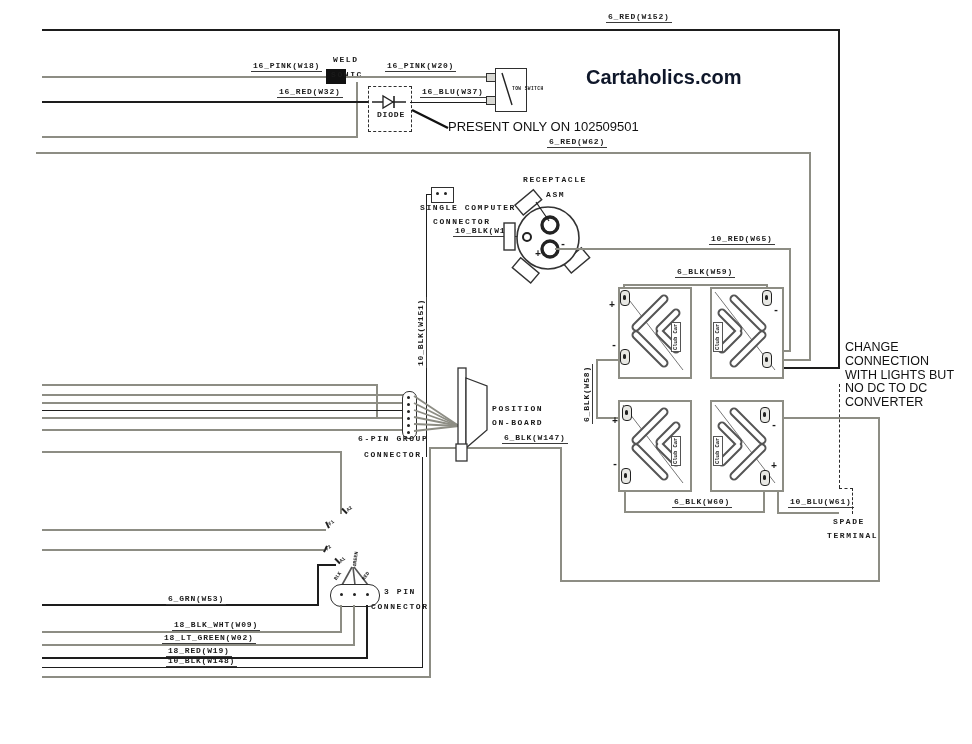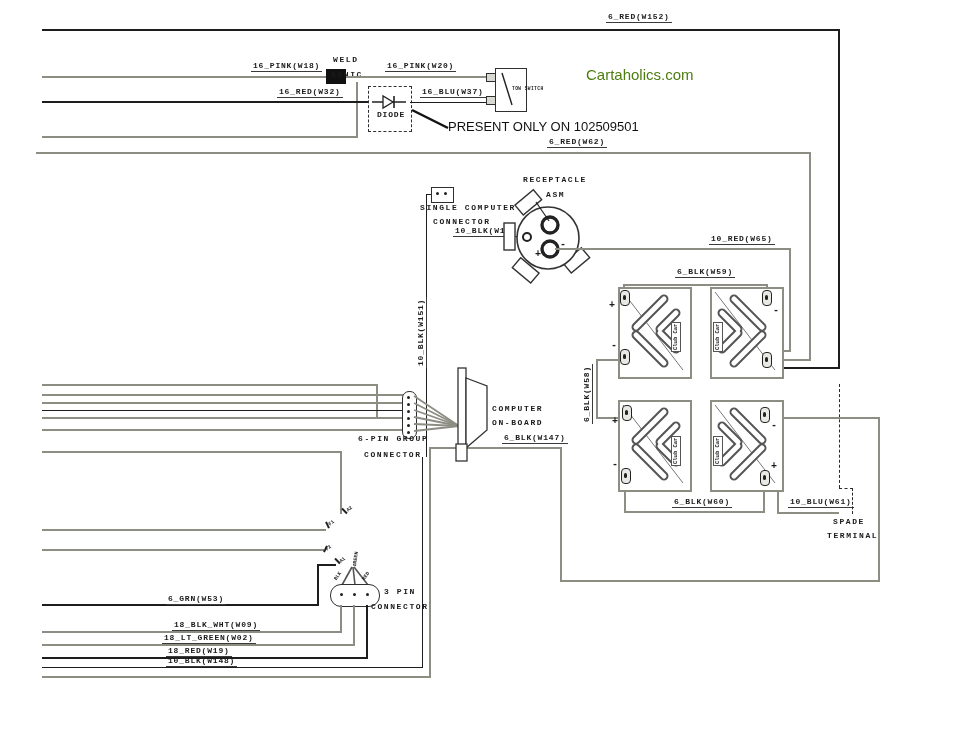--- a/index.html
+++ b/index.html
@@ -12,21 +12,21 @@
   .dashv{position:absolute;width:0;border-left:1.6px dashed #2b2b2b;}
   .dashh{position:absolute;height:0;border-top:1.6px dashed #2b2b2b;}
   
   .wl{position:absolute;font-family:"Liberation Mono",monospace;font-size:8px;font-weight:bold;
       letter-spacing:.8px;white-space:nowrap;border-bottom:1px solid #3a3a3a;padding:0 2px 1px 2px;line-height:8px;}
   .cl{position:absolute;font-family:"Liberation Mono",monospace;font-size:8px;font-weight:bold;
       letter-spacing:1.6px;white-space:nowrap;line-height:9px;}
   .rot{transform:rotate(-90deg);transform-origin:left top;}
   .tiny{font-size:5px;letter-spacing:0;}
   .big{position:absolute;font-family:"Liberation Sans",sans-serif;font-size:13px;color:#111;white-space:nowrap;}
-  .title{position:absolute;font-family:"Liberation Sans",sans-serif;font-size:15px;font-weight:normal;color:#4d7c0f;}
+  .title{position:absolute;font-family:"Liberation Sans",sans-serif;font-size:20px;font-weight:bold;color:#0f172a;}
   .note-block{position:absolute;font-family:"Liberation Sans",sans-serif;font-size:12.5px;line-height:13.8px;color:#111;}
   
   .boxblk{position:absolute;background:#111;}
   .rectc{position:absolute;border:1.3px solid #2f2f2f;background:#fff;}
   .dashbox{position:absolute;border:1.4px dashed #2f2f2f;background:#fff;}
   .pill{position:absolute;width:8px;height:14px;border:1.2px solid #222;border-radius:4px;background:#e8e8e4;}
   .pill:after{content:"";position:absolute;left:2px;top:4px;width:3px;height:5px;background:#222;border-radius:2px;}
   .dot{position:absolute;width:3px;height:3px;border-radius:50%;background:#222;}
   .arrL{position:absolute;width:0;height:0;border-top:4px solid transparent;border-bottom:4px solid transparent;border-right:9px solid #222;}
   .battery{position:absolute;width:70px;height:88px;border:2px solid #8d8d84;background:#fff;}
@@ -238,20 +238,27 @@
         <path d="M10 24 L26 40"></path>
         <path d="M26 44 L10 60"></path>
     </g>
   </svg>
   <div class="cctag rot" style="left:713px;top:466px;">Club Car</div>
   <div class="pill" style="left:760px;top:407px;"></div>
   <div class="pill" style="left:760px;top:470px;"></div>
   <div class="pol" style="left:771px;top:421px;">-</div>
   <div class="pol" style="left:771px;top:462px;">+</div>
 
+  <div class="note-block" style="left:845px;top:341px;">
+    <div>CHANGE</div>
+    <div>CONNECTION</div>
+    <div>WITH LIGHTS BUT</div>
+    <div>NO DC TO DC</div>
+    <div>CONVERTER</div>
+  </div>
 
   <div class="w h" style="left:42px;top:384px;width:336px;"></div>
   <div class="w v" style="left:376px;top:384px;height:34px;"></div>
   <div class="w h" style="left:42px;top:394px;width:362px;"></div>
   <div class="w h" style="left:42px;top:402px;width:362px;"></div>
   <div class="w h1 bk" style="left:42px;top:410px;width:362px;"></div>
   <div class="w h" style="left:42px;top:417px;width:362px;"></div>
   <div class="w h" style="left:42px;top:429px;width:362px;"></div>
 
   <div class="rectc" style="left:402px;top:391px;width:13px;height:46px;border-radius:7px;"></div>
@@ -273,21 +280,21 @@
     </g>
   </svg>
   <div class="cl" style="left:358px;top:434px;">6-PIN GROUP</div>
   <div class="cl" style="left:364px;top:450px;">CONNECTOR</div>
 
   <svg style="left:450px;top:362px;" width="46" height="102" viewBox="0 0 46 102">
     <rect x="8" y="6" width="8" height="92" fill="#fff" stroke="#333" stroke-width="1.3"></rect>
     <polygon points="16,16 37,24 37,68 16,86" fill="#fff" stroke="#333" stroke-width="1.3"></polygon>
     <rect x="6" y="82" width="11" height="17" fill="#fff" stroke="#333" stroke-width="1.3"></rect>
   </svg>
-  <div class="cl" style="left:492px;top:404px;">COMPUTER</div>
+  <div class="cl" style="left:492px;top:404px;">POSITION</div>
   <div class="cl" style="left:492px;top:418px;">ON-BOARD</div>
 
   <div class="w h" style="left:42px;top:451px;width:300px;"></div>
   <div class="w v" style="left:340px;top:451px;height:63px;"></div>
   <div class="w h" style="left:42px;top:529px;width:284px;"></div>
   <div class="w h" style="left:42px;top:549px;width:282px;"></div>
   <div class="w h bk" style="left:42px;top:604px;width:277px;"></div>
   <div class="w v bk" style="left:317px;top:564px;height:42px;"></div>
   <div class="w h bk" style="left:317px;top:564px;width:19px;"></div>
   <div class="wl" style="left:166px;top:595px;">6_GRN(W53)</div>

